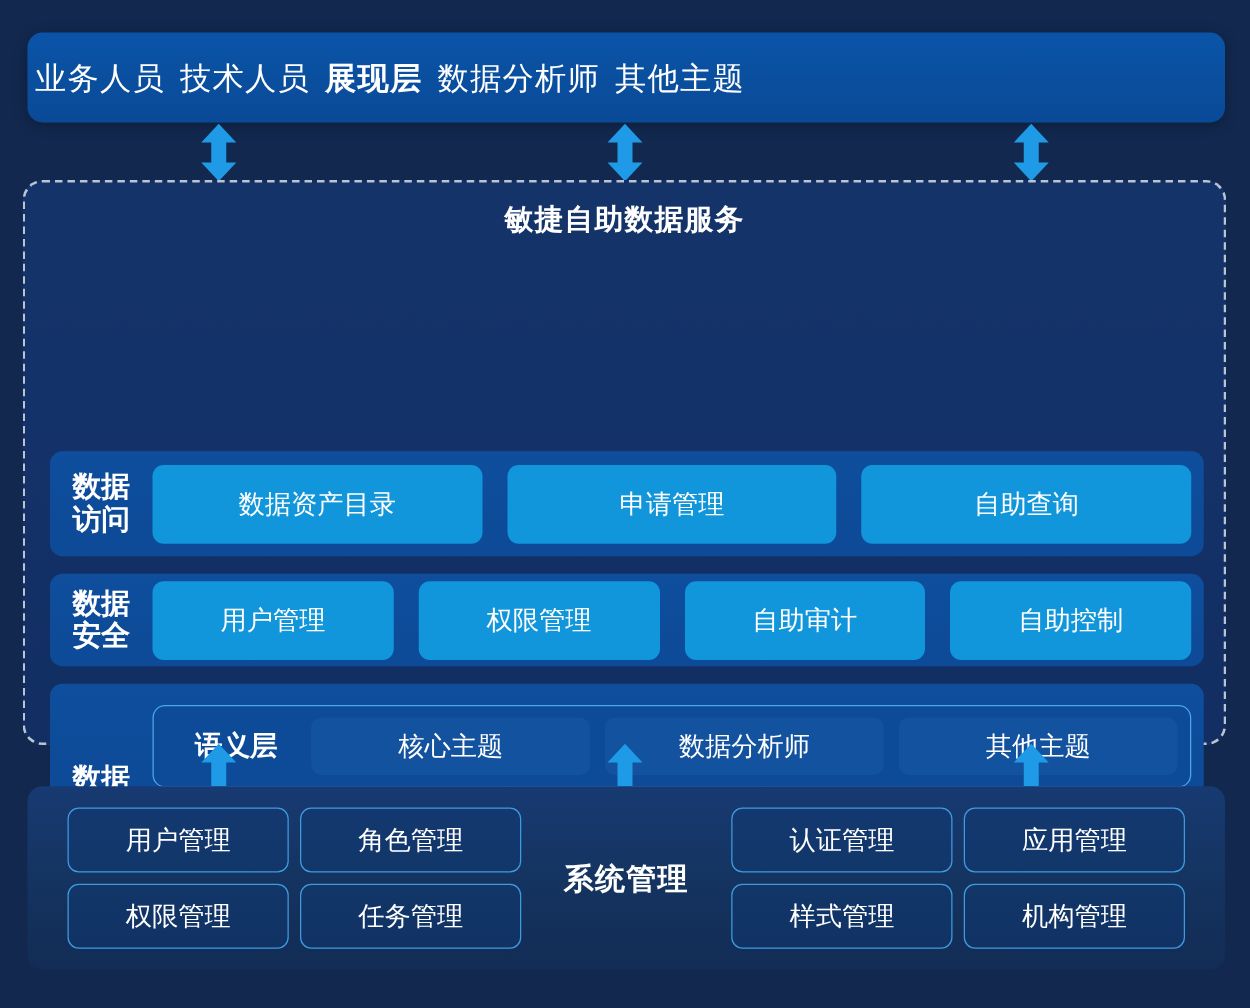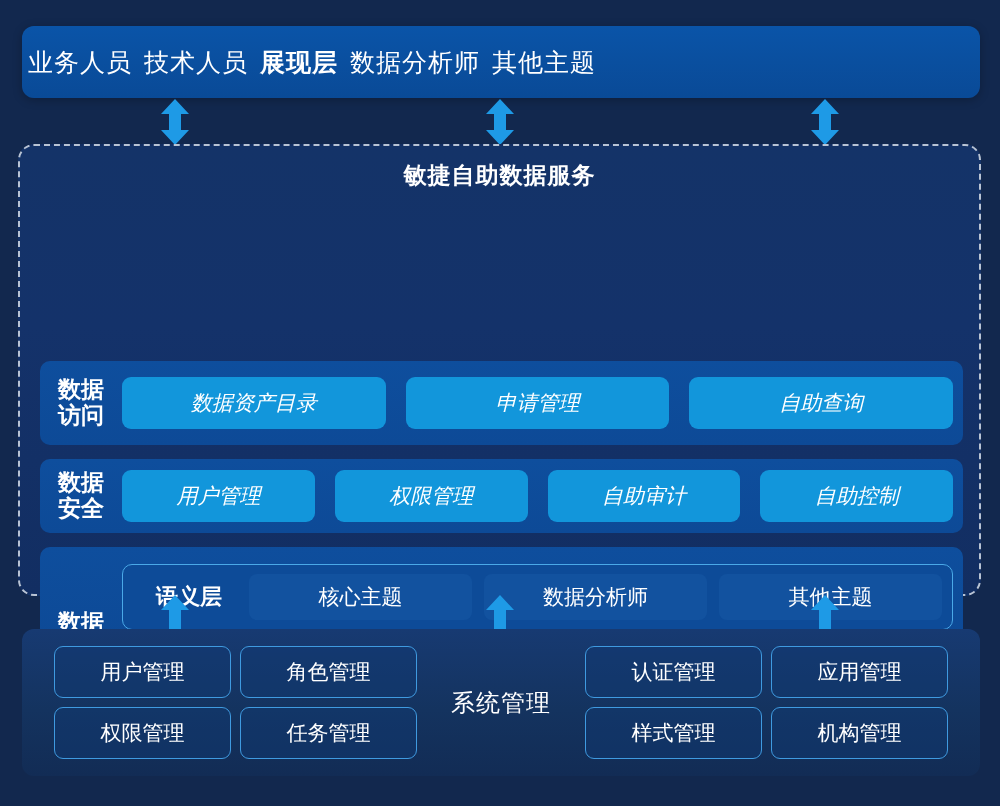--- a/index.html
+++ b/index.html
@@ -56,24 +56,24 @@
     display:flex;align-items:center;
     box-sizing:border-box;
   }
   .row-label{
     width:82px;flex:0 0 82px;
     text-align:center;font-size:23px;font-weight:bold;line-height:1.12;
     color:#fff;white-space:pre-line;
   }
   .chip-row{flex:1;display:flex;align-items:center;justify-content:space-between;gap:20px;padding-right:10px;}
   .chip{
-    flex:1;height:52px;border-radius:9px;
+    flex:1;height:63px;border-radius:9px;
     background:#1296db;
     display:flex;align-items:center;justify-content:center;
-    font-size:21px;color:#fff;white-space:nowrap;font-style:italic;
+    font-size:21px;color:#fff;white-space:nowrap;
   }
 
   
   #row-access{top:215px;height:84px;}
   
   #row-security{top:313px;height:74px;}
 
   
   #row-storage{
     top:401px;height:178px;align-items:center;
@@ -113,21 +113,21 @@
   .sysgrid.left{margin-left:32px;}
   .sysgrid.right{margin-right:32px;}
   .sys-btn{
     width:175px;height:50px;border-radius:9px;
     border:1px solid #3f9ae0;
     background:rgba(16,58,116,.45);
     display:flex;align-items:center;justify-content:center;
     font-size:21px;color:#fff;white-space:nowrap;
   }
   .sys-title{
-    flex:1;text-align:center;font-size:24px;font-weight:normal;
+    flex:1;text-align:center;font-size:24px;font-weight:bold;
     letter-spacing:1px;color:#fff;
   }
 </style>
 </head>
 <body>
 
 <div class="stage">
 
   <div class="top-bar">
     <div class="top-item">业务人员</div>

